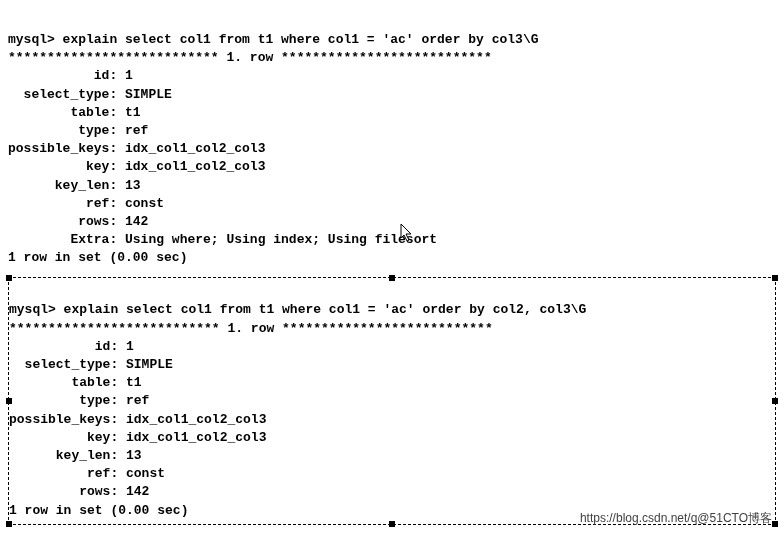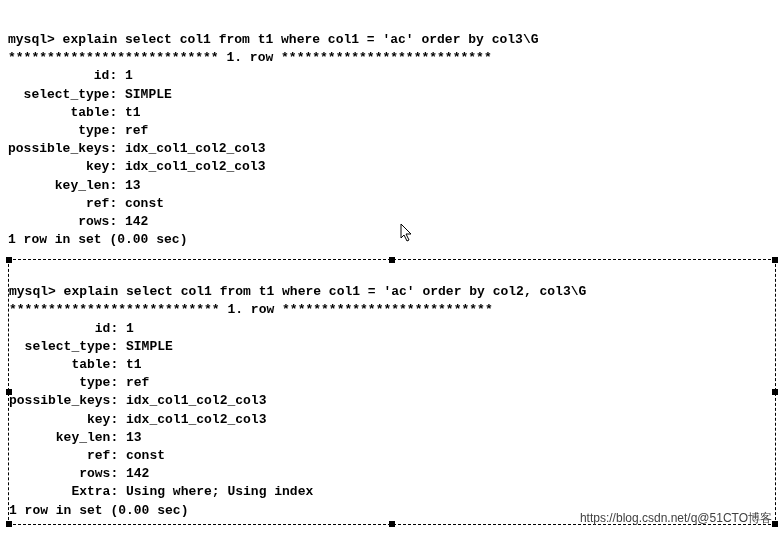--- a/index.html
+++ b/index.html
@@ -70,20 +70,21 @@
   <div class="terminal-line">*************************** 1. row ***************************</div>
   <div class="terminal-line">           id: 1</div>
   <div class="terminal-line">  select_type: SIMPLE</div>
   <div class="terminal-line">        table: t1</div>
   <div class="terminal-line">         type: ref</div>
   <div class="terminal-line">possible_keys: idx_col1_col2_col3</div>
   <div class="terminal-line">          key: idx_col1_col2_col3</div>
   <div class="terminal-line">      key_len: 13</div>
   <div class="terminal-line">          ref: const</div>
   <div class="terminal-line">         rows: 142</div>
+  <div class="terminal-line">        Extra: Using where; Using index; Using filesort</div>
   <div class="terminal-line">1 row in set (0.00 sec)</div>
 </div>
 
 <div class="selection-box">
   <span class="handle tl"></span>
   <span class="handle tm"></span>
   <span class="handle tr"></span>
   <span class="handle ml"></span>
   <span class="handle mr"></span>
   <span class="handle bl"></span>
@@ -95,21 +96,20 @@
     <div class="terminal-line">*************************** 1. row ***************************</div>
     <div class="terminal-line">           id: 1</div>
     <div class="terminal-line">  select_type: SIMPLE</div>
     <div class="terminal-line">        table: t1</div>
     <div class="terminal-line">         type: ref</div>
     <div class="terminal-line">possible_keys: idx_col1_col2_col3</div>
     <div class="terminal-line">          key: idx_col1_col2_col3</div>
     <div class="terminal-line">      key_len: 13</div>
     <div class="terminal-line">          ref: const</div>
     <div class="terminal-line">         rows: 142</div>
-    <div class="terminal-line">        Extra: Using where; Using index</div>
     <div class="terminal-line">1 row in set (0.00 sec)</div>
   </div>
 </div>
 
 <div class="cursor">
   <svg width="14" height="20" viewBox="0 0 14 20">
     <path d="M1 1 L1 15 L4 12 L7 18 L9 17 L6 11 L11 11 Z" fill="#fff" stroke="#000" stroke-width="1"></path>
   </svg>
 </div>
 

